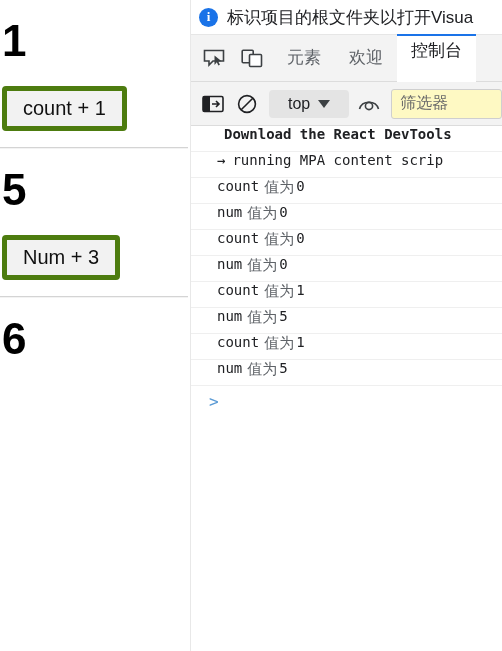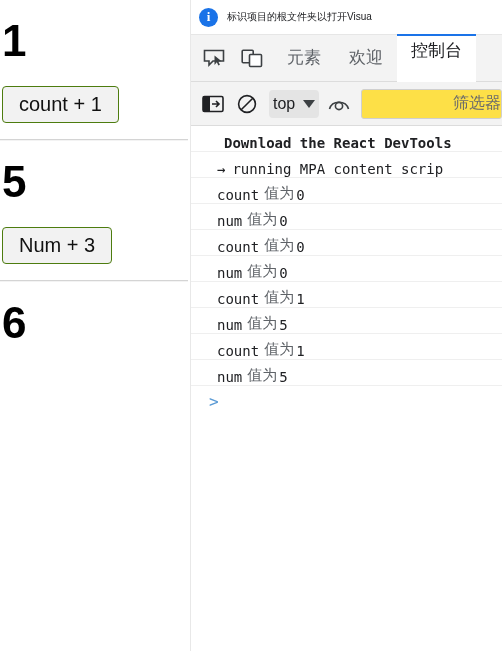--- a/index.html
+++ b/index.html
@@ -27,21 +27,21 @@
     margin: 0;
     padding: 0 0 0 2px;
     line-height: 1.05;
   }
   .page-btn {
     display: inline-block;
     font-family: "Liberation Sans", sans-serif;
     font-size: 20px;
     color: #111;
     background: #f2f2f2;
-    border: 1px solid #4d7c0f;
+    border: 5px solid #4d7c0f;
     border-radius: 4px;
     padding: 6px 16px;
     margin-left: 2px;
     cursor: default;
   }
   .page-hr {
     border: 0;
     border-top: 1px solid #d4d4d4;
     border-bottom: 1px solid #f3f3f3;
     margin: 0;
@@ -75,21 +75,21 @@
     background: #1a73e8;
     color: #fff;
     font-size: 13px;
     font-weight: bold;
     font-family: "Liberation Serif", serif;
     display: flex; align-items: center; justify-content: center;
     flex: 0 0 auto;
     margin-right: 9px;
   }
   .info-text {
-    font-size: 10px;
+    font-size: 17px;
     color: #202124;
     letter-spacing: 0px;
   }
 
   
   .tabstrip {
     height: 48px;
     display: flex;
     align-items: center;
     background: #f3f3f3;
@@ -133,52 +133,51 @@
     width: 32px; height: 30px;
     display: flex; align-items: center; justify-content: center;
     flex: 0 0 auto;
     margin-right: 2px;
   }
   .ctx-select {
     display: flex; align-items: center;
     gap: 8px;
     background: #e4e4e4;
     border-radius: 4px;
-    padding: 5px 4px;
+    padding: 5px 19px;
     font-size: 16px;
     color: #202124;
     margin: 0 4px;
     flex: 0 0 auto;
   }
   .caret {
     width: 0; height: 0;
     border-left: 6px solid transparent;
     border-right: 6px solid transparent;
     border-top: 8px solid #3c4043;
   }
   .filter-box {
     flex: 1 1 auto;
     margin-left: 4px;
     height: 30px;
-    background: #fde047;
+    background: #fef9c3;
     border: 1px solid #cfcfcf;
     border-radius: 3px;
     display: flex; align-items: center;
     padding-left: 8px;
     min-width: 0;
-    justify-content: flex-end;
   }
   .filter-ph { font-size: 16px; color: #6b6b6b; }
 
   
   .console-list { background: #fff; }
   .crow {
     height: 26px;
     display: flex;
-    align-items: flex-end;
+    align-items: flex-start;
     border-bottom: 1px solid #efefef;
     padding-left: 26px;
     white-space: nowrap;
     font-family: "DejaVu Sans Mono", monospace;
     font-size: 14px;
     color: #202124;
   }
   .crow.bold { font-weight: bold; padding-left: 33px; }
   .crow .arrow { color: #202124; margin-right: 7px; }
   .label-cn {

